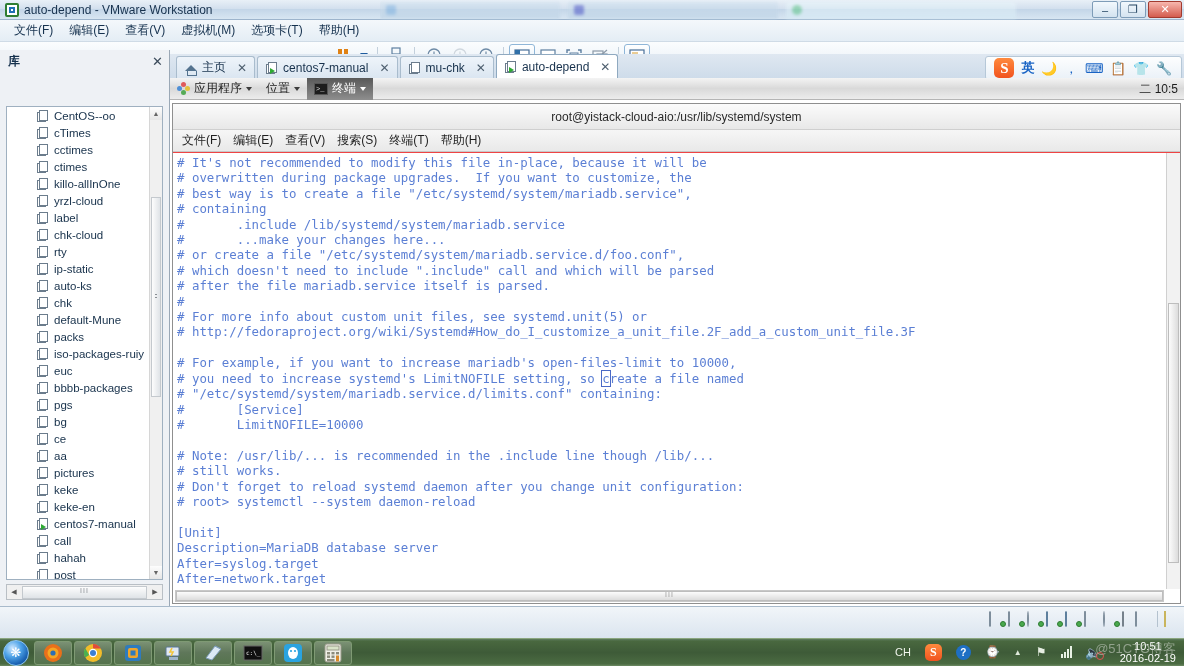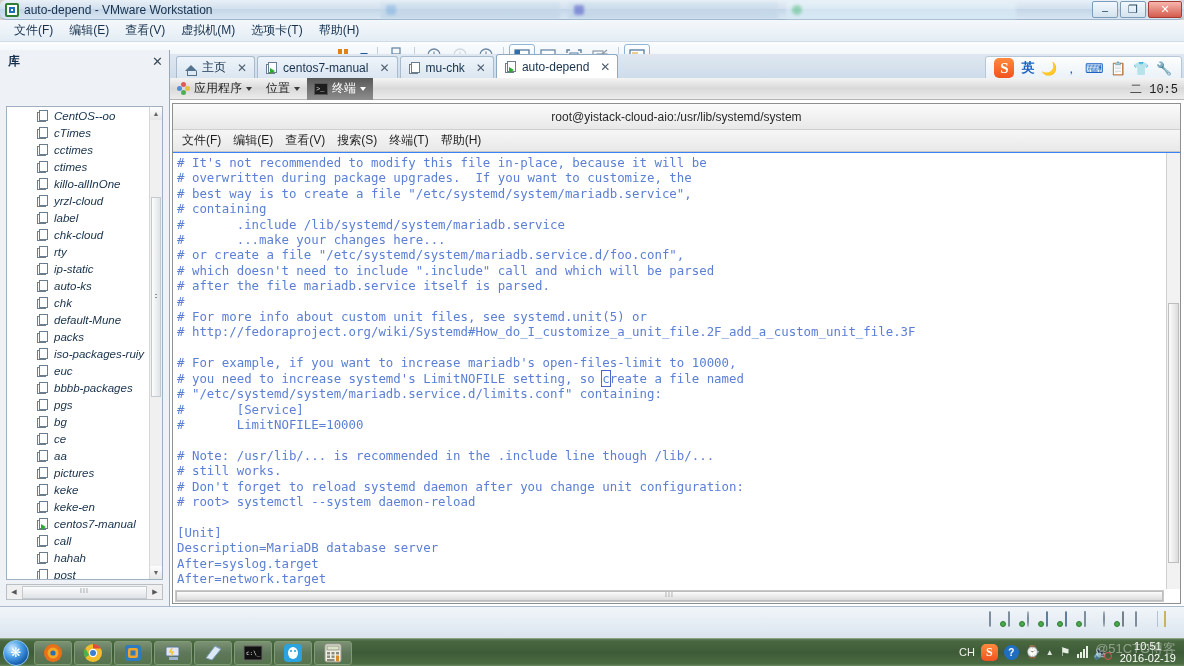--- a/index.html
+++ b/index.html
@@ -10,21 +10,21 @@
     overflow: hidden;
     background: #d4d0c8;
   }
   #app { position: relative; width: 1184px; height: 666px; }
 
   
   .titlebar {
     position: absolute; left: 0; top: 0; width: 1184px; height: 20px;
     background: linear-gradient(to bottom, #e9f0f7 0%, #d3e0ee 45%, #c4d6e8 50%, #d8e6f2 100%);
     border-bottom: 1px solid #9db4cc;
-    display: flex; align-items: center; border-radius: 6px;
+    display: flex; align-items: center;
   }
   .tb-icon {
     width: 14px; height: 14px; margin-left: 5px; margin-right: 5px;
     border: 2px solid #2e7d32; background: #fff; position: relative; border-radius: 2px;
   }
   .tb-icon::after {
     content: ""; position: absolute; left: 2px; top: 2px; right: 2px; bottom: 2px;
     border: 2px solid #1f6fb5;
   }
   .tb-title {
@@ -90,21 +90,21 @@
     flex: 1; border: 0; outline: 0; font-size: 11px; color: #7c8894;
     font-family: "Liberation Sans", sans-serif; background: transparent;
   }
   .srch-ic { width: 11px; height: 11px; border: 1.5px solid #4a6b8a; border-radius: 50%; position: relative; }
   .srch-ic::after { content:""; position:absolute; right:-4px; bottom:-3px; width:5px; height:1.5px; background:#4a6b8a; transform: rotate(45deg);}
   .lib-list {
     position: absolute; left: 6px; top: 56px; right: 6px; bottom: 26px;
     background: #fff; border: 1px solid #9fb0c0; overflow: hidden;
   }
   .lib-scroll { position: absolute; left: 0; top: 0; right: 13px; bottom: 0; overflow: hidden; }
-  .vm-row { height: 17px; display: flex; align-items: center; gap: 5px; padding-left: 30px; font-size: 11.5px; color: #16304a; white-space: nowrap; font-style: italic; }
+  .vm-row { height: 17px; display: flex; align-items: center; gap: 5px; padding-left: 30px; font-size: 11.5px; color: #16304a; white-space: nowrap; }
   .vm-ic { position: relative; width: 12px; height: 12px; flex: none; }
   .vm-ic .b { position: absolute; left: 2px; top: 0; width: 9px; height: 11px; border: 1px solid #6b7c8c; background: #fff; }
   .vm-ic .a { position: absolute; left: 0; top: 2px; width: 9px; height: 10px; border: 1px solid #6b7c8c; background: #fff; }
   .vm-ic.running .play { position: absolute; left: 4px; bottom: 0px; width: 0; height: 0; border-left: 5px solid #2eaa33; border-top: 3px solid transparent; border-bottom: 3px solid transparent; }
   .vsb { position: absolute; right: 0; top: 0; width: 13px; bottom: 0; background: #f0f0f0; border-left: 1px solid #d6d6d6; }
   .vsb-arrow { height: 13px; display: flex; align-items: center; justify-content: center; font-size: 7px; color: #666; background: linear-gradient(to bottom,#fdfdfd,#e6e6e6); }
   .vsb-thumb { position: absolute; left: 1px; right: 1px; top: 90px; height: 200px; background: linear-gradient(to right,#fdfdfd,#dfe3e7); border: 1px solid #c4c9ce; }
   .vsb-grip { position:absolute; left:3px; right:3px; top:50%; margin-top:-3px; height:6px;
      background: repeating-linear-gradient(to bottom,#8a8f94 0 1px, transparent 1px 3px); }
   .hsb { position: absolute; left: 6px; right: 6px; bottom: 6px; height: 16px; background: #f0f0f0; border: 1px solid #b9bfc5; display: flex; align-items: center; }
@@ -147,23 +147,23 @@
     background: linear-gradient(to bottom,#f4f4f4,#d9d9d9,#ececec);
     border-bottom: 1px solid #b5b5b5; display: flex; align-items: center; font-size: 12px; color: #1c1c1c;
   }
   .gp-item { display: flex; align-items: center; gap: 4px; padding: 0 7px; height: 22px; }
   .gp-item.active { background: linear-gradient(to bottom,#585858,#8e8e8e); color: #fff; }
   .gp-caret { width: 0; height: 0; border-left: 3.5px solid transparent; border-right: 3.5px solid transparent; border-top: 4px solid #3b3b3b; }
   .gp-item.active .gp-caret { border-top-color: #fff; }
   .foot-ic { width: 13px; height: 13px; position: relative; }
   .foot-ic span { position: absolute; width: 5px; height: 5px; border-radius: 50%; }
   .term-mini { width: 14px; height: 12px; background: #1d1d1d; border: 1px solid #555; color: #ddd; font-size: 7px; font-family: "Liberation Mono", monospace; line-height: 10px; padding-left: 1px; }
-  .gp-right { position: absolute; right: 2px; top: 0; height: 22px; display: flex; align-items: center; gap: 6px; font-size: 12px; color: #1c1c1c; padding-right: 4px; font-family: Liberation Mono, monospace; }
-
-  .term-win { position: absolute; left: 2px; top: 25px; right: 3px; bottom: 2px; background: #3b82f6; border: 1px solid #8f8f8f; }
+  .gp-right { position: absolute; right: 2px; top: 0; height: 22px; display: flex; align-items: center; gap: 6px; font-size: 12px; color: #1c1c1c; padding-right: 4px; }
+
+  .term-win { position: absolute; left: 2px; top: 25px; right: 3px; bottom: 2px; background: #ef4444; border: 1px solid #8f8f8f; }
   .term-title {
     height: 26px; background: linear-gradient(to bottom,#fbfbfb,#e8e8e8);
     display: flex; align-items: center; justify-content: center;
     font-size: 12px; color: #2b2b2b; border-bottom: 1px solid #cfcfcf;
   }
   .term-menu {
     height: 22px; background: linear-gradient(to bottom,#f6f6f6,#e9e9e9);
     display: flex; align-items: center; padding-left: 3px; border-bottom: 1px solid #c8c8c8;
     font-size: 12px; color: #1f1f1f;
   }
@@ -212,21 +212,21 @@
     width: 26px; height: 26px; border-radius: 50%; margin: 0 5px 0 3px;
     background: radial-gradient(circle at 35% 30%, #cfe8ff 0%, #4da3e8 38%, #1b63b3 70%, #0c3f7d 100%);
     border: 1px solid #8dc6f5; display: flex; align-items: center; justify-content: center;
     color: #fff; font-size: 13px;
   }
   .tbk {
     width: 38px; height: 24px; margin-right: 2px; border: 1px solid #7f9a74; border-radius: 3px;
     background: linear-gradient(to bottom, rgba(255,255,255,.28), rgba(255,255,255,.06));
     display: flex; align-items: center; justify-content: center;
   }
-  .tray { position: absolute; right: 0; bottom: 0; height: 28px; display: flex; align-items: center; gap: 6px; padding-right: 4px; color: #eaf2e6; font-size: 11px; }
+  .tray { position: absolute; right: 0; bottom: 0; height: 28px; display: flex; align-items: center; gap: 14px; padding-right: 4px; color: #eaf2e6; font-size: 11px; }
   .clock { text-align: center; line-height: 12px; font-size: 11px; color: #ffffff; padding: 0 4px; }
   .watermark {
     position: absolute; right: 8px; bottom: 8px; font-size: 13px; color: rgba(210,215,205,.55);
     font-family: "Liberation Sans", sans-serif; pointer-events: none;
   }
   .bars { display: flex; align-items: flex-end; gap: 1px; height: 12px; }
   .bars i { width: 2px; background: #e8f1e4; display: block; }
 </style>
 </head>
 <body>

